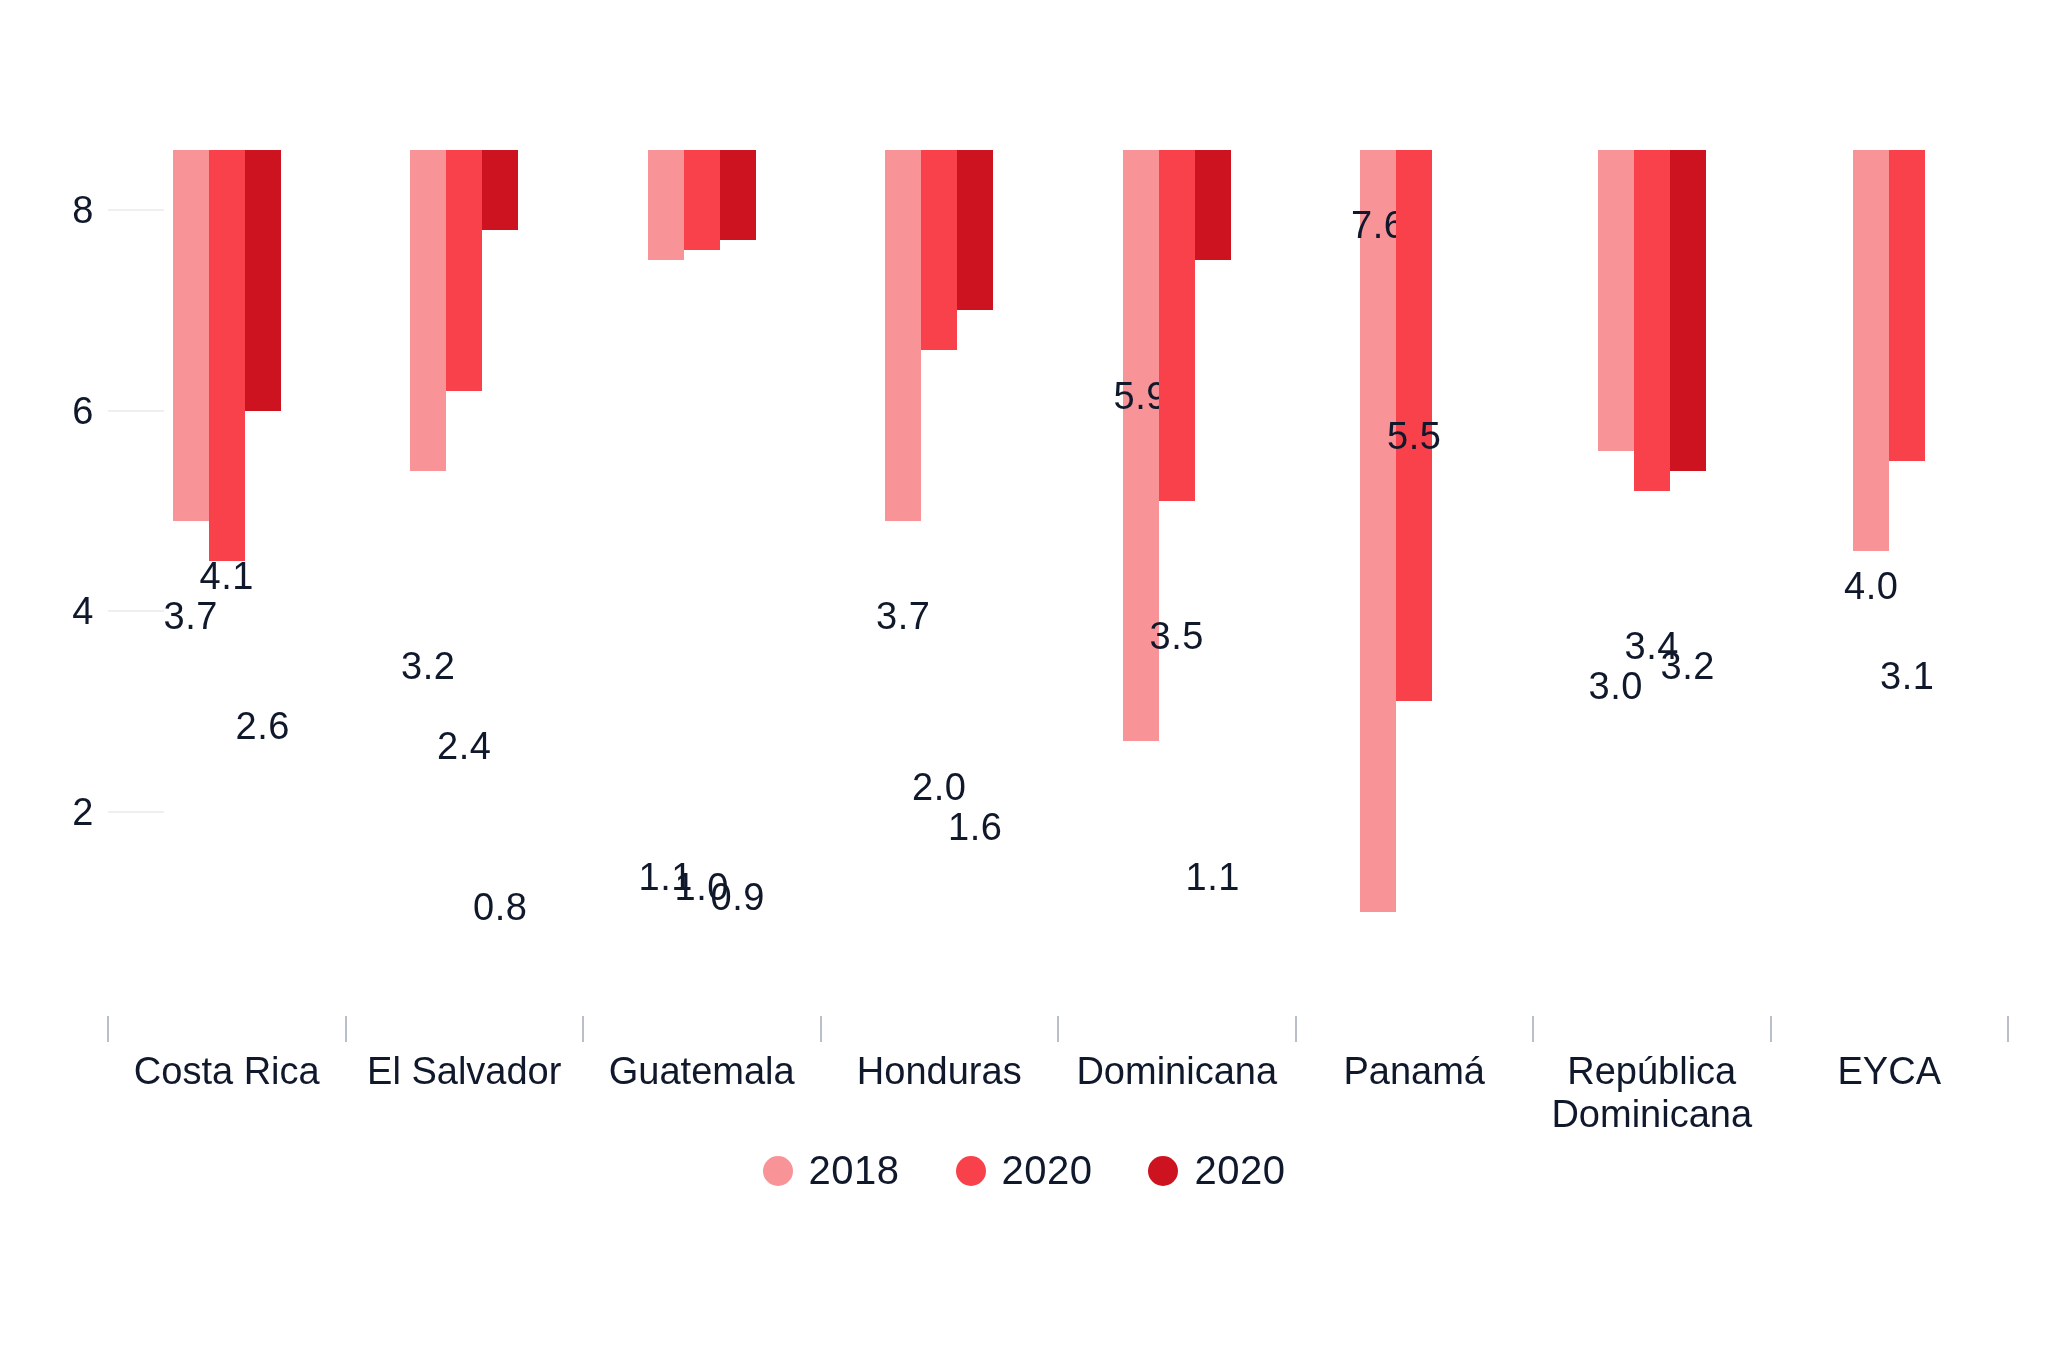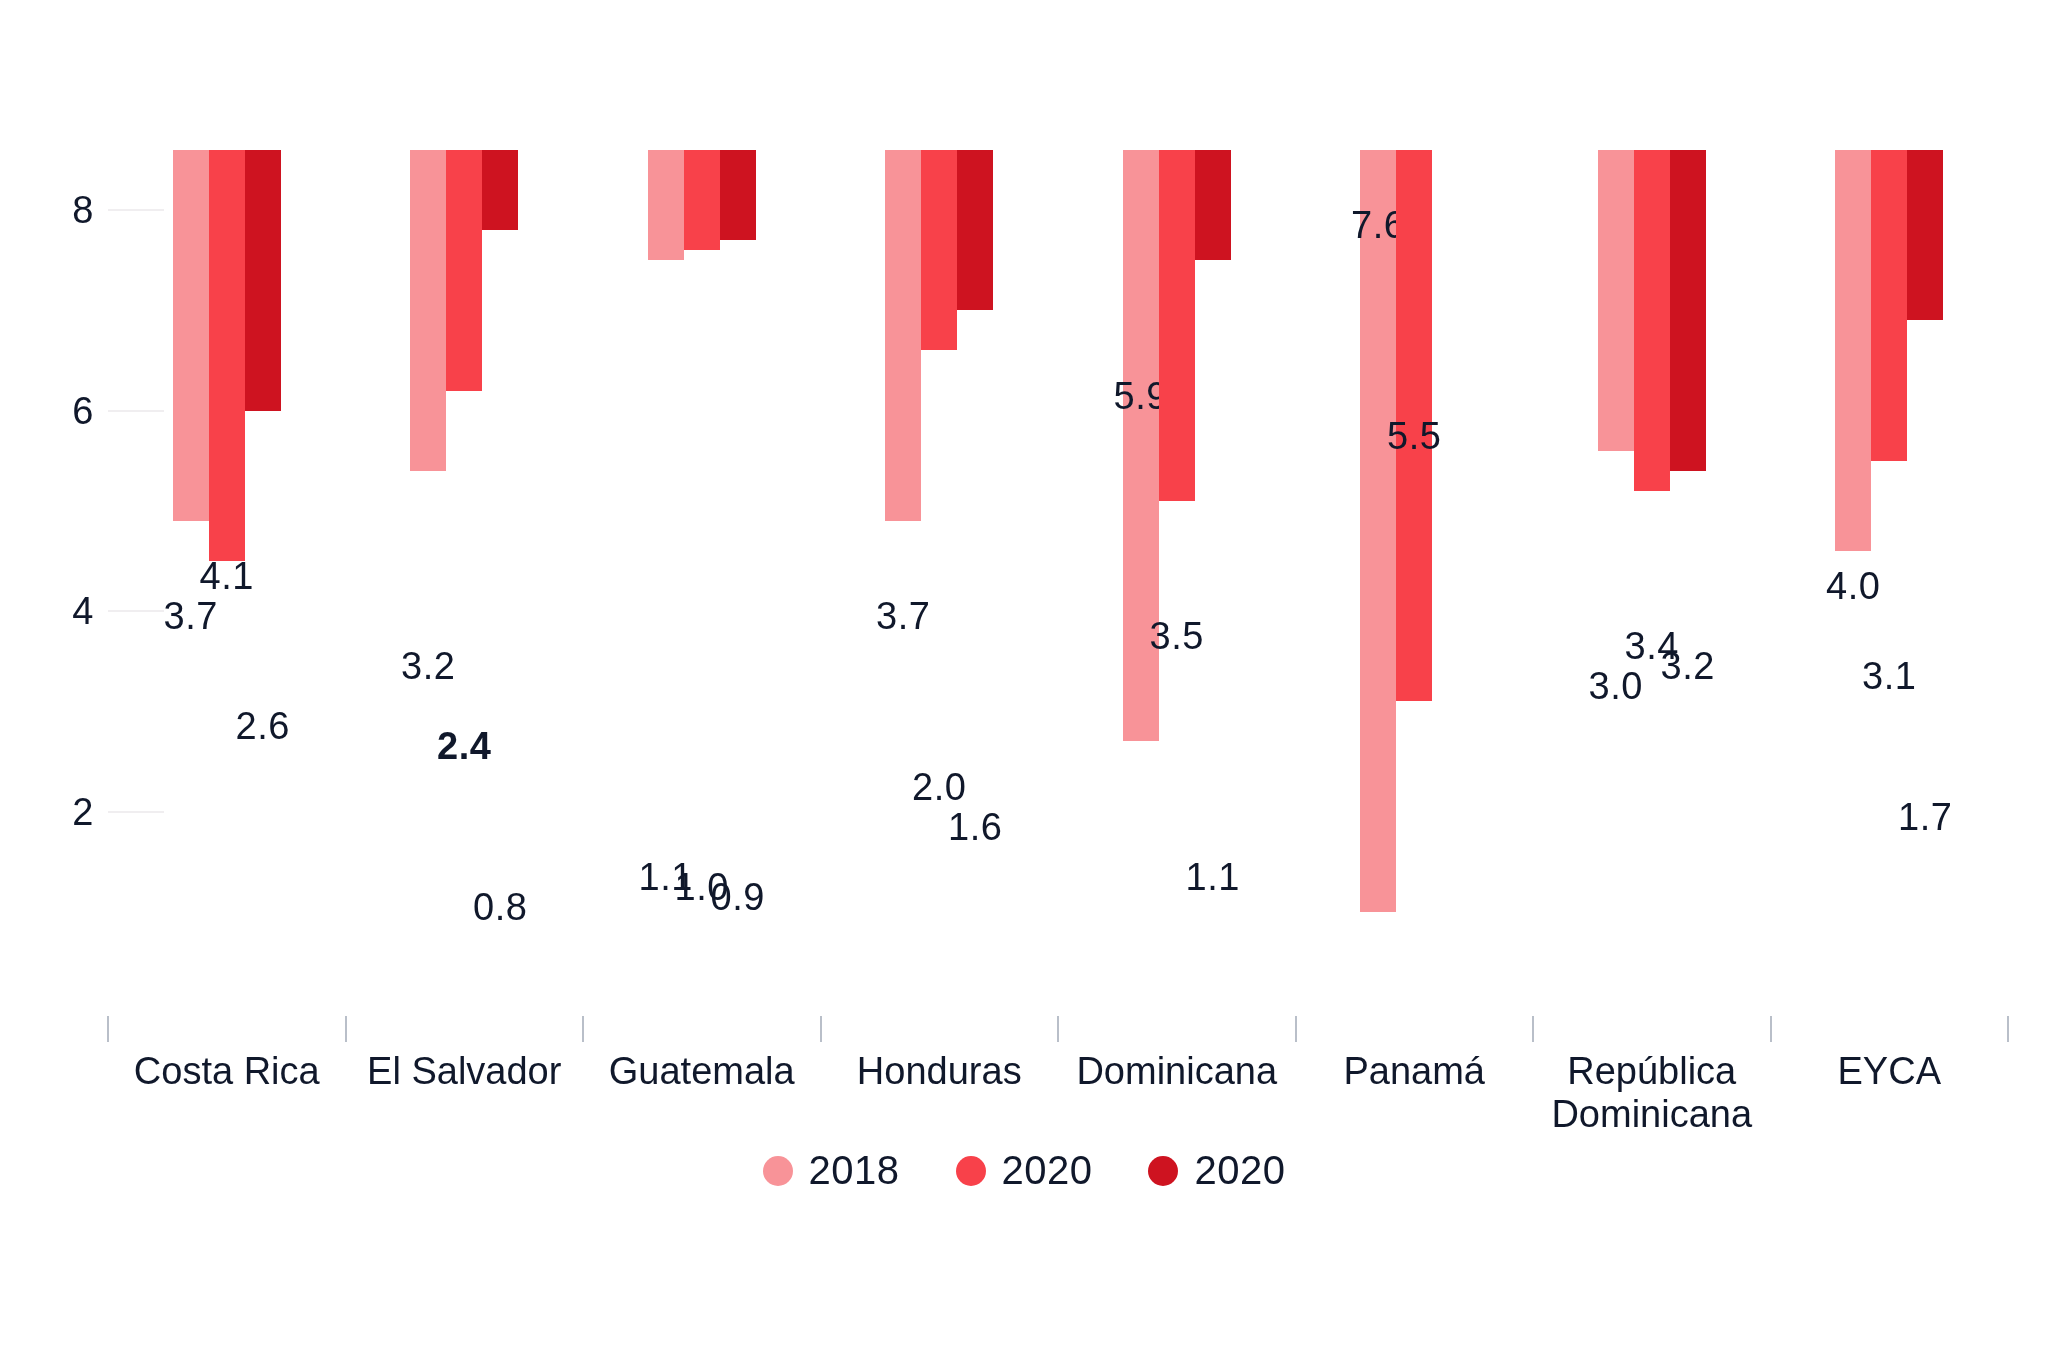--- a/index.html
+++ b/index.html
@@ -216,21 +216,21 @@
             </div>
           </div>
         </div>
         <div class="group">
           <div class="bars">
             <div class="bar-slot">
               <span class="bar-label" style="bottom: 326.744px;">3.2</span>
               <div class="bar" style="height: 320.744px; background: rgb(248, 147, 152);"></div>
             </div>
             <div class="bar-slot">
-              <span class="bar-label" style="bottom: 246.558px; font-weight: bold;">2.4</span>
+              <span class="bar-label" style="bottom: 246.558px;">2.4</span>
               <div class="bar" style="height: 240.558px; background: rgb(248, 65, 74);"></div>
             </div>
             <div class="bar-slot">
               <span class="bar-label" style="bottom: 86.186px;">0.8</span>
               <div class="bar" style="height: 80.186px; background: rgb(206, 19, 32);"></div>
             </div>
           </div>
         </div>
         <div class="group">
           <div class="bars">
@@ -311,24 +311,20 @@
         </div>
         <div class="group">
           <div class="bars">
             <div class="bar-slot">
               <span class="bar-label" style="bottom: 406.93px;">4.0</span>
               <div class="bar" style="height: 400.93px; background: rgb(248, 147, 152);"></div>
             </div>
             <div class="bar-slot">
               <span class="bar-label" style="bottom: 316.721px;">3.1</span>
               <div class="bar" style="height: 310.721px; background: rgb(248, 65, 74);"></div>
-            </div>
-            <div class="bar-slot">
-              <span class="bar-label" style="bottom: 176.395px;">1.7</span>
-              <div class="bar" style="height: 170.395px; background: rgb(206, 19, 32);"></div>
             </div>
           </div>
         </div>
       </div>
   </div>
 
   <div class="xaxis">
     <div class="xgroups" id="xgroups-host">
         <div class="xgroup">
           <div class="xtick"></div>

